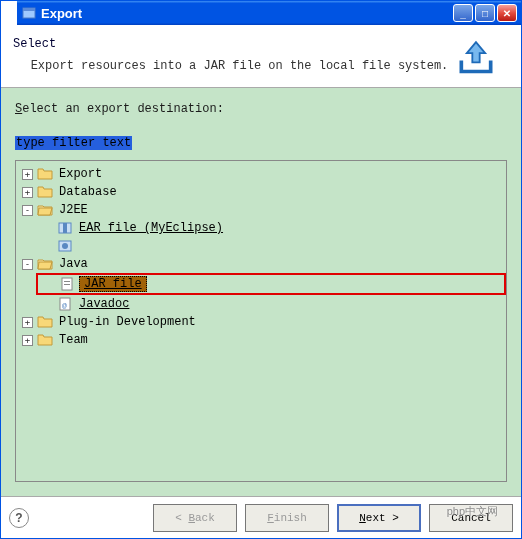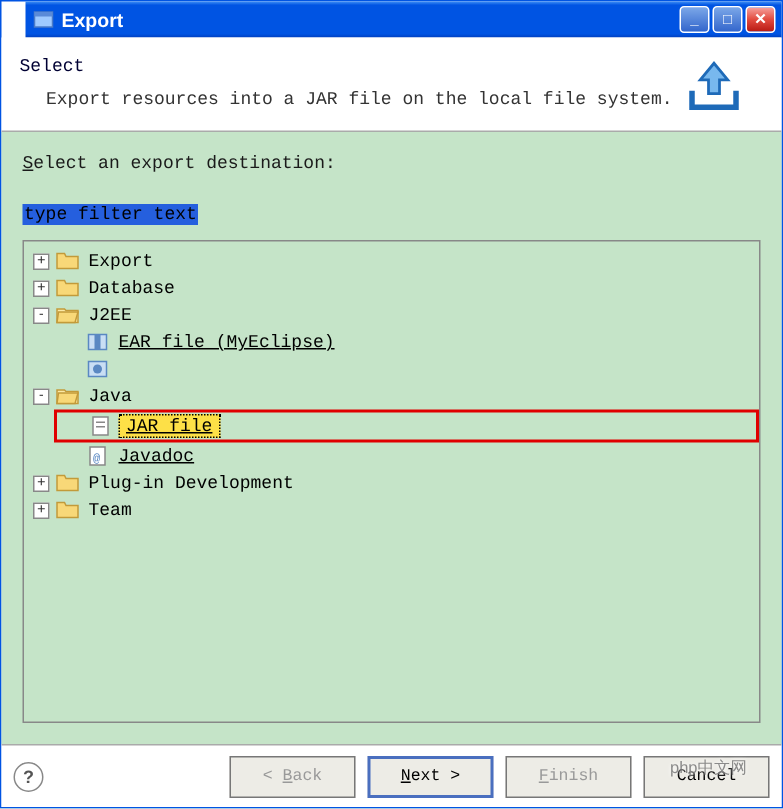--- a/index.html
+++ b/index.html
@@ -116,21 +116,21 @@
   margin-right: 4px;
   color: #333;
   font-family: monospace;
   cursor: pointer;
 }
 .expander.empty { visibility: hidden; }
 .icon { width: 16px; height: 16px; margin-right: 4px; display: inline-flex; align-items: center; justify-content: center; }
 .folder-closed svg, .folder-open svg, .file-icon svg { width: 16px; height: 16px; }
 .node .label { padding: 0 2px; }
 .node.selected .label {
-  background: #fde047;
+  background: #a16207;
   border: 1px dotted #000;
   padding: 0 4px;
 }
 .highlight-box {
   border: 2px solid #E00000;
   position: relative;
 }
 .footer {
   height: 42px;
   border-top: 1px solid #aaa;
@@ -342,25 +342,25 @@
       </ul>
     </div>
   </div>
 
   <div class="footer">
     <div class="help-btn">?</div>
     <div class="spacer"></div>
     <button class="dlg-btn disabled" disabled="">
       <span>&lt; </span><span class="ul">B</span><span>ack</span>
     </button>
+    <button class="dlg-btn disabled" disabled="">
+      <span class="ul">F</span><span>inish</span>
+    </button>
     <button class="dlg-btn default">
       <span class="ul">N</span><span>ext</span><span> &gt;</span>
-    </button>
-    <button class="dlg-btn disabled" disabled="">
-      <span class="ul">F</span><span>inish</span>
     </button>
     <button class="dlg-btn">
       <span>Cancel</span>
     </button>
   </div>
 </div>
 
 <div class="watermark">php中文网</div>
 
 </body></html>

